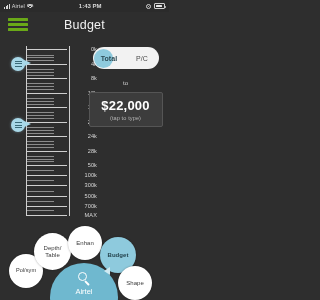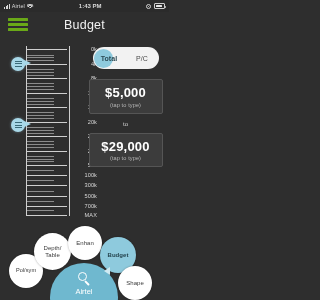--- a/index.html
+++ b/index.html
@@ -296,29 +296,25 @@
     </div>
 
     <div class="panel">
 
       <div class="toggle">
         <div class="thumb"></div>
         <div class="opt active">Total</div>
         <div class="opt inactive">P/C</div>
       </div>
 
+
+      <div class="to-label">to</div>
+
       <div class="value-box">
-        <div class="amount">$5,000</div>
-        <div class="hint">(tap to type)</div>
-      </div>
-
-      <div class="to-label">to</div>
-
-      <div class="value-box">
-        <div class="amount">$29,000</div>
+        <div class="amount">$22,000</div>
         <div class="hint">(tap to type)</div>
       </div>
 
     </div>
   </div>
 
   <div class="radial">
     <div class="bubble b-polsym">
       <span>Pol/sym</span>
     </div>

